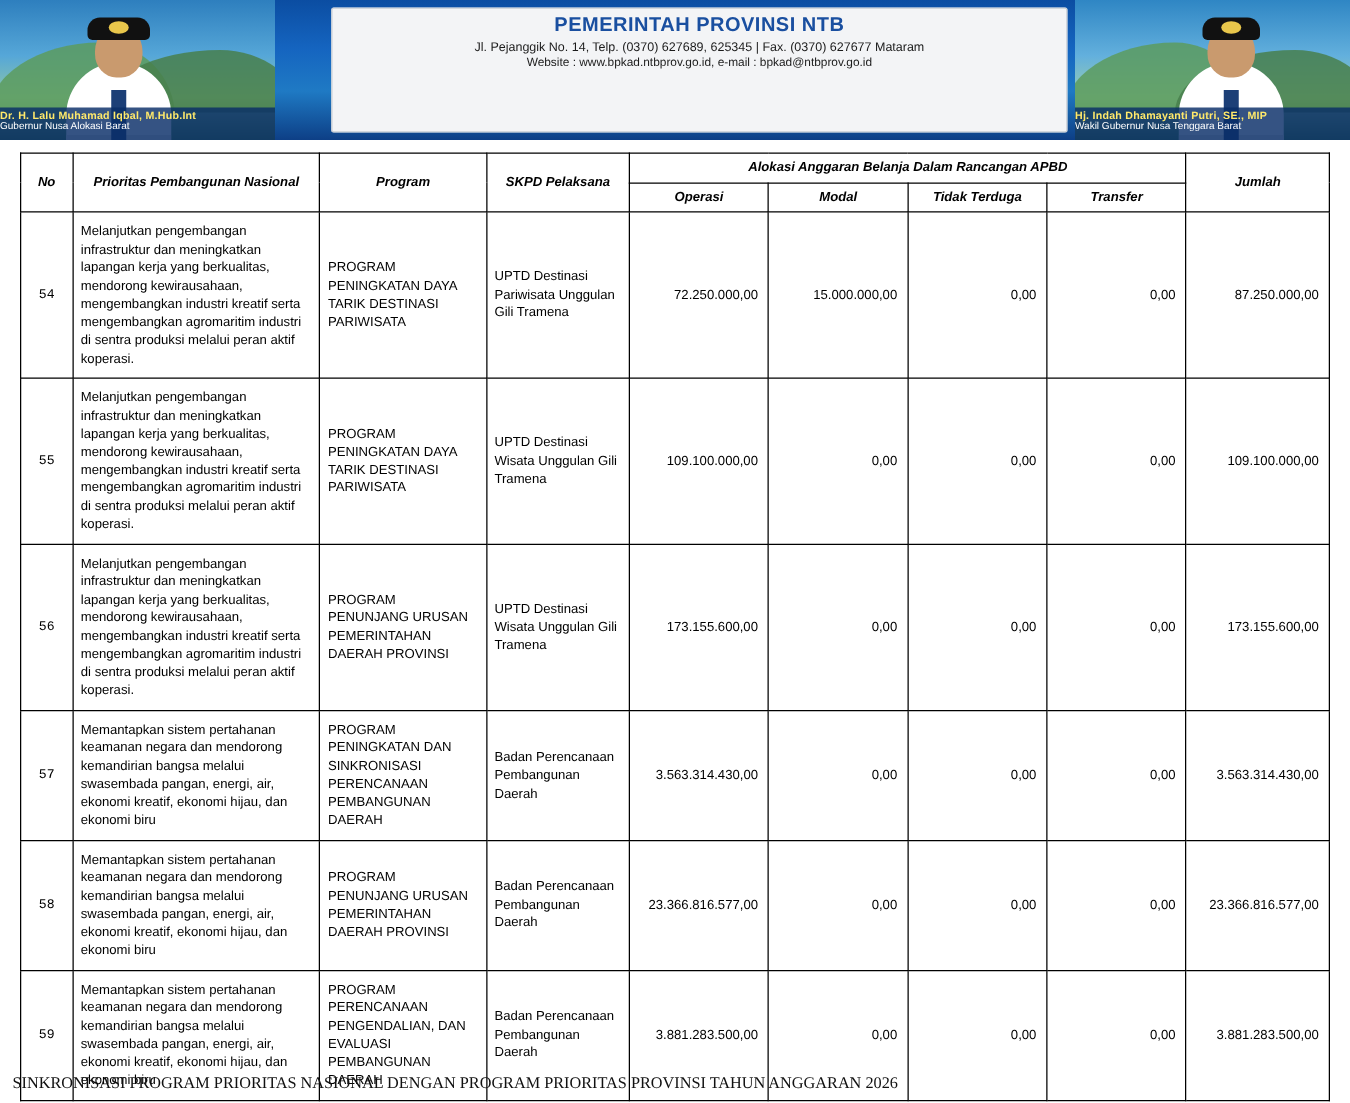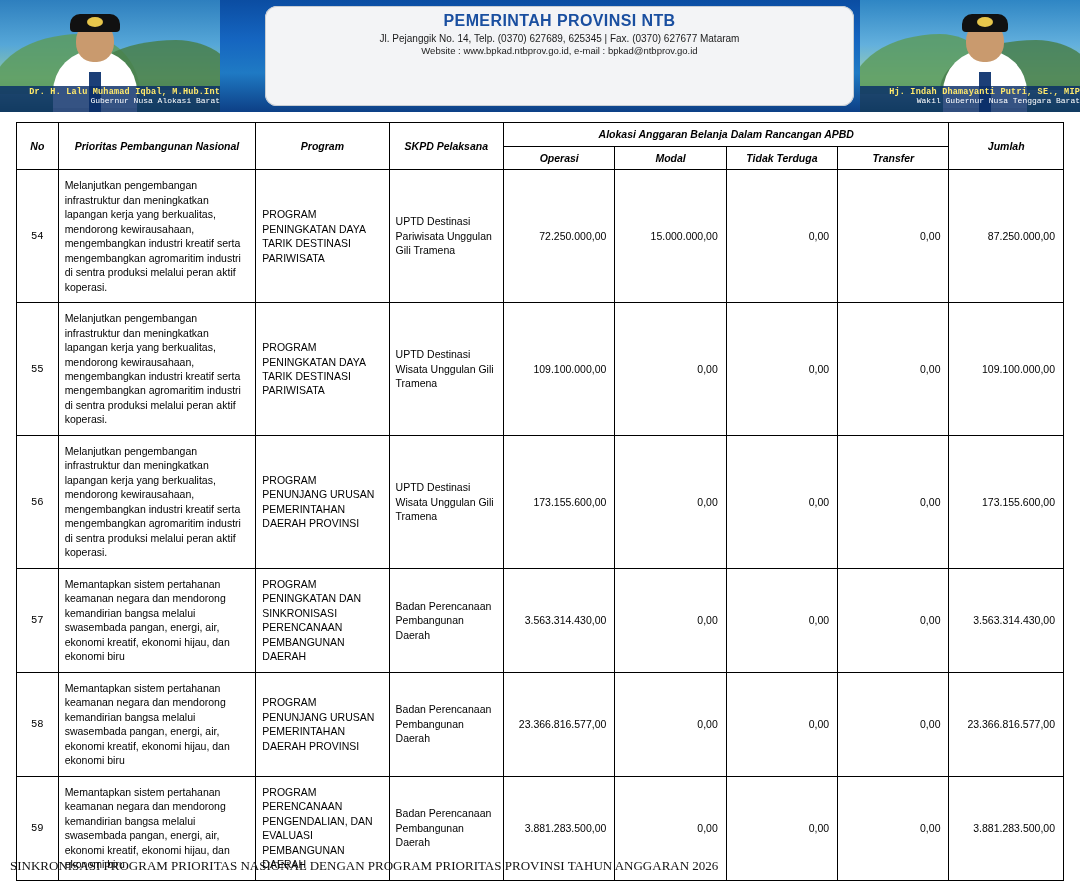--- a/index.html
+++ b/index.html
@@ -122,25 +122,24 @@
     width: 46px;
   }
 
   .name-strip {
     position: absolute;
     bottom: 0;
     width: 220px;
     height: 26px;
     background: rgba(8, 45, 104, .82);
     color: #fff;
-    text-align: right;
+    text-align: left;
     line-height: 1.05;
     padding-top: 2px;
     box-sizing: border-box;
-    font-family: Liberation Mono, monospace;
   }
   .name-strip.left { left: 0; }
   .name-strip.right { right: 0; }
   .name-strip .n1 {
     display: block;
     font-size: 8.5px;
     font-weight: bold;
     color: #ffe96b;
     letter-spacing: .2px;
   }
@@ -150,21 +149,21 @@
     color: #ffffff;
   }
 
   .banner-center {
     position: absolute;
     left: 226px;
     right: 226px;
     top: 6px;
     bottom: 6px;
     background: #f3f4f6;
-    border-radius: 12px;
+    border-radius: 2px;
     text-align: center;
     box-sizing: border-box;
     padding-top: 6px;
     box-shadow: 0 0 0 1px #c8cdd3 inset;
     margin-left: 39px;
   }
   .bc-line1 {
     font-size: 16px;
     font-weight: bold;
     color: #1a4fa0;

